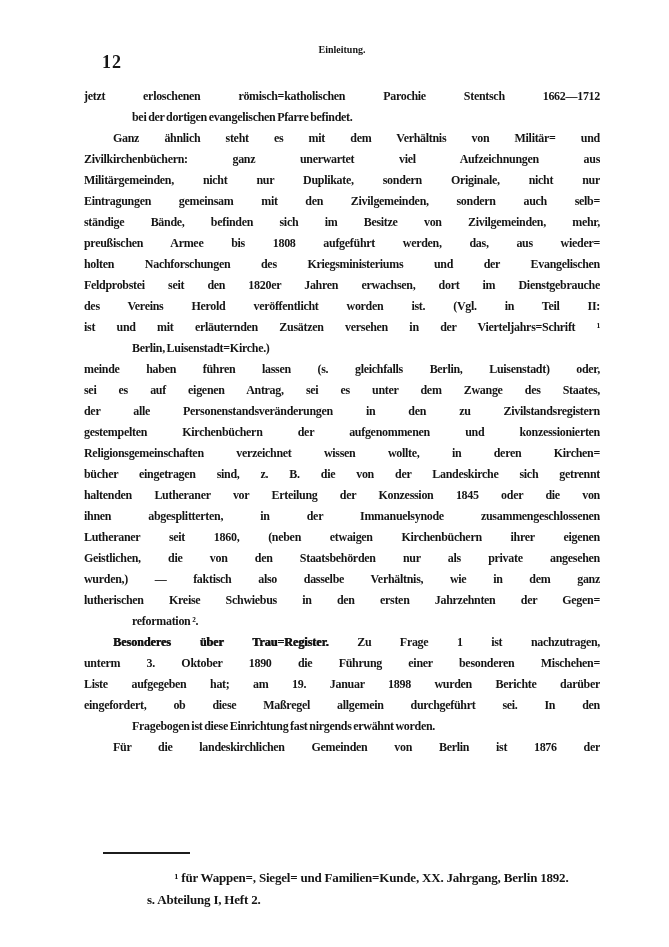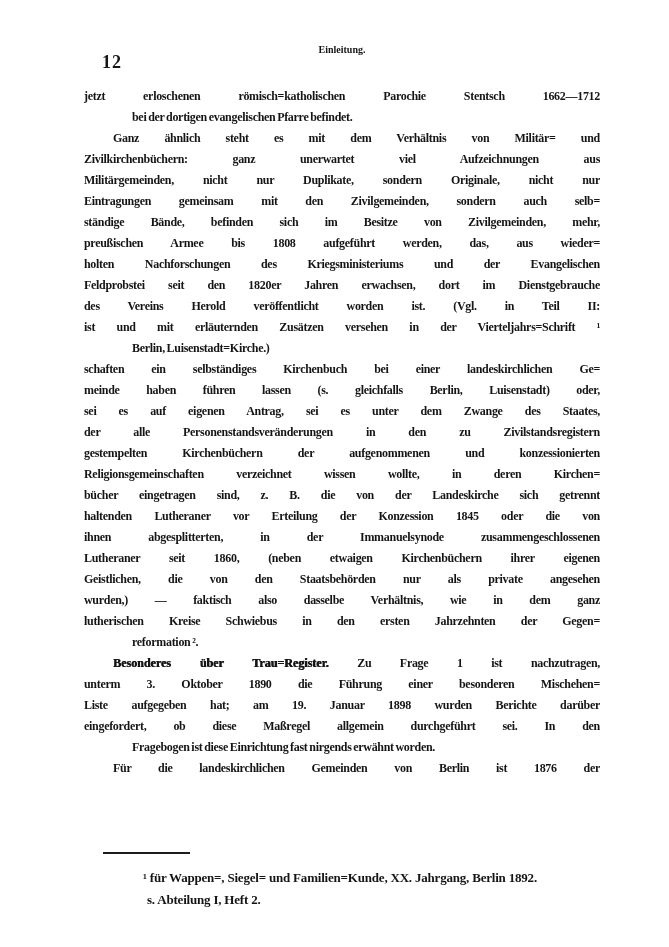--- a/index.html
+++ b/index.html
@@ -29,21 +29,21 @@
   .runin{text-shadow:0.6px 0 0 currentColor;letter-spacing:0;}
   .fnrule{
     position:absolute;left:103px;top:852px;width:87px;height:0;
     border-top:2px solid #1c1c1c;
   }
   .footnotes{
     position:absolute;left:84px;top:867px;width:516px;
     font-size:13px;font-weight:700;letter-spacing:-0.2px;
   }
   .fn-line{height:22px;line-height:22px;overflow:hidden;}
-  .fn-1{padding-left:59px;}
+  .fn-1{padding-left:59px;text-align:center;}
   .fn-2{padding-left:63px;}
 </style>
 </head>
 <body>
 
 <div class="page">
 
   <div class="pagenum">12</div>
   <div class="runhead">Einleitung.</div>
 
@@ -62,21 +62,20 @@
       <div class="ln">ständige Bände, befinden sich im Besitze von Zivilgemeinden, mehr,</div>
       <div class="ln">preußischen Armee bis 1808 aufgeführt werden, das, aus wieder=</div>
       <div class="ln">holten Nachforschungen des Kriegsministeriums und der Evangelischen</div>
       <div class="ln">Feldprobstei seit den 1820er Jahren erwachsen, dort im Dienstgebrauche</div>
       <div class="ln">des Vereins Herold veröffentlicht worden ist.  (Vgl. in Teil II:</div>
       <div class="ln">ist und mit erläuternden Zusätzen versehen in der Vierteljahrs=Schrift ¹</div>
       <div class="ln nat">Berlin, Luisenstadt=Kirche.)</div>
     </div>
 
     <div>
-      <div class="ln">schaften ein selbständiges Kirchenbuch bei einer landeskirchlichen Ge=</div>
       <div class="ln">meinde haben führen lassen (s. gleichfalls Berlin, Luisenstadt) oder,</div>
       <div class="ln">sei es auf eigenen Antrag, sei es unter dem Zwange des Staates,</div>
       <div class="ln">der alle Personenstandsveränderungen in den zu Zivilstandsregistern</div>
       <div class="ln">gestempelten Kirchenbüchern der aufgenommenen und konzessionierten</div>
       <div class="ln">Religionsgemeinschaften verzeichnet wissen wollte, in deren Kirchen=</div>
       <div class="ln">bücher eingetragen sind, z. B. die von der Landeskirche sich getrennt</div>
       <div class="ln">haltenden Lutheraner vor Erteilung der Konzession 1845 oder die von</div>
       <div class="ln">ihnen abgesplitterten, in der Immanuelsynode zusammengeschlossenen</div>
       <div class="ln">Lutheraner seit 1860, (neben etwaigen Kirchenbüchern ihrer eigenen</div>
       <div class="ln">Geistlichen, die von den Staatsbehörden nur als private angesehen</div>

